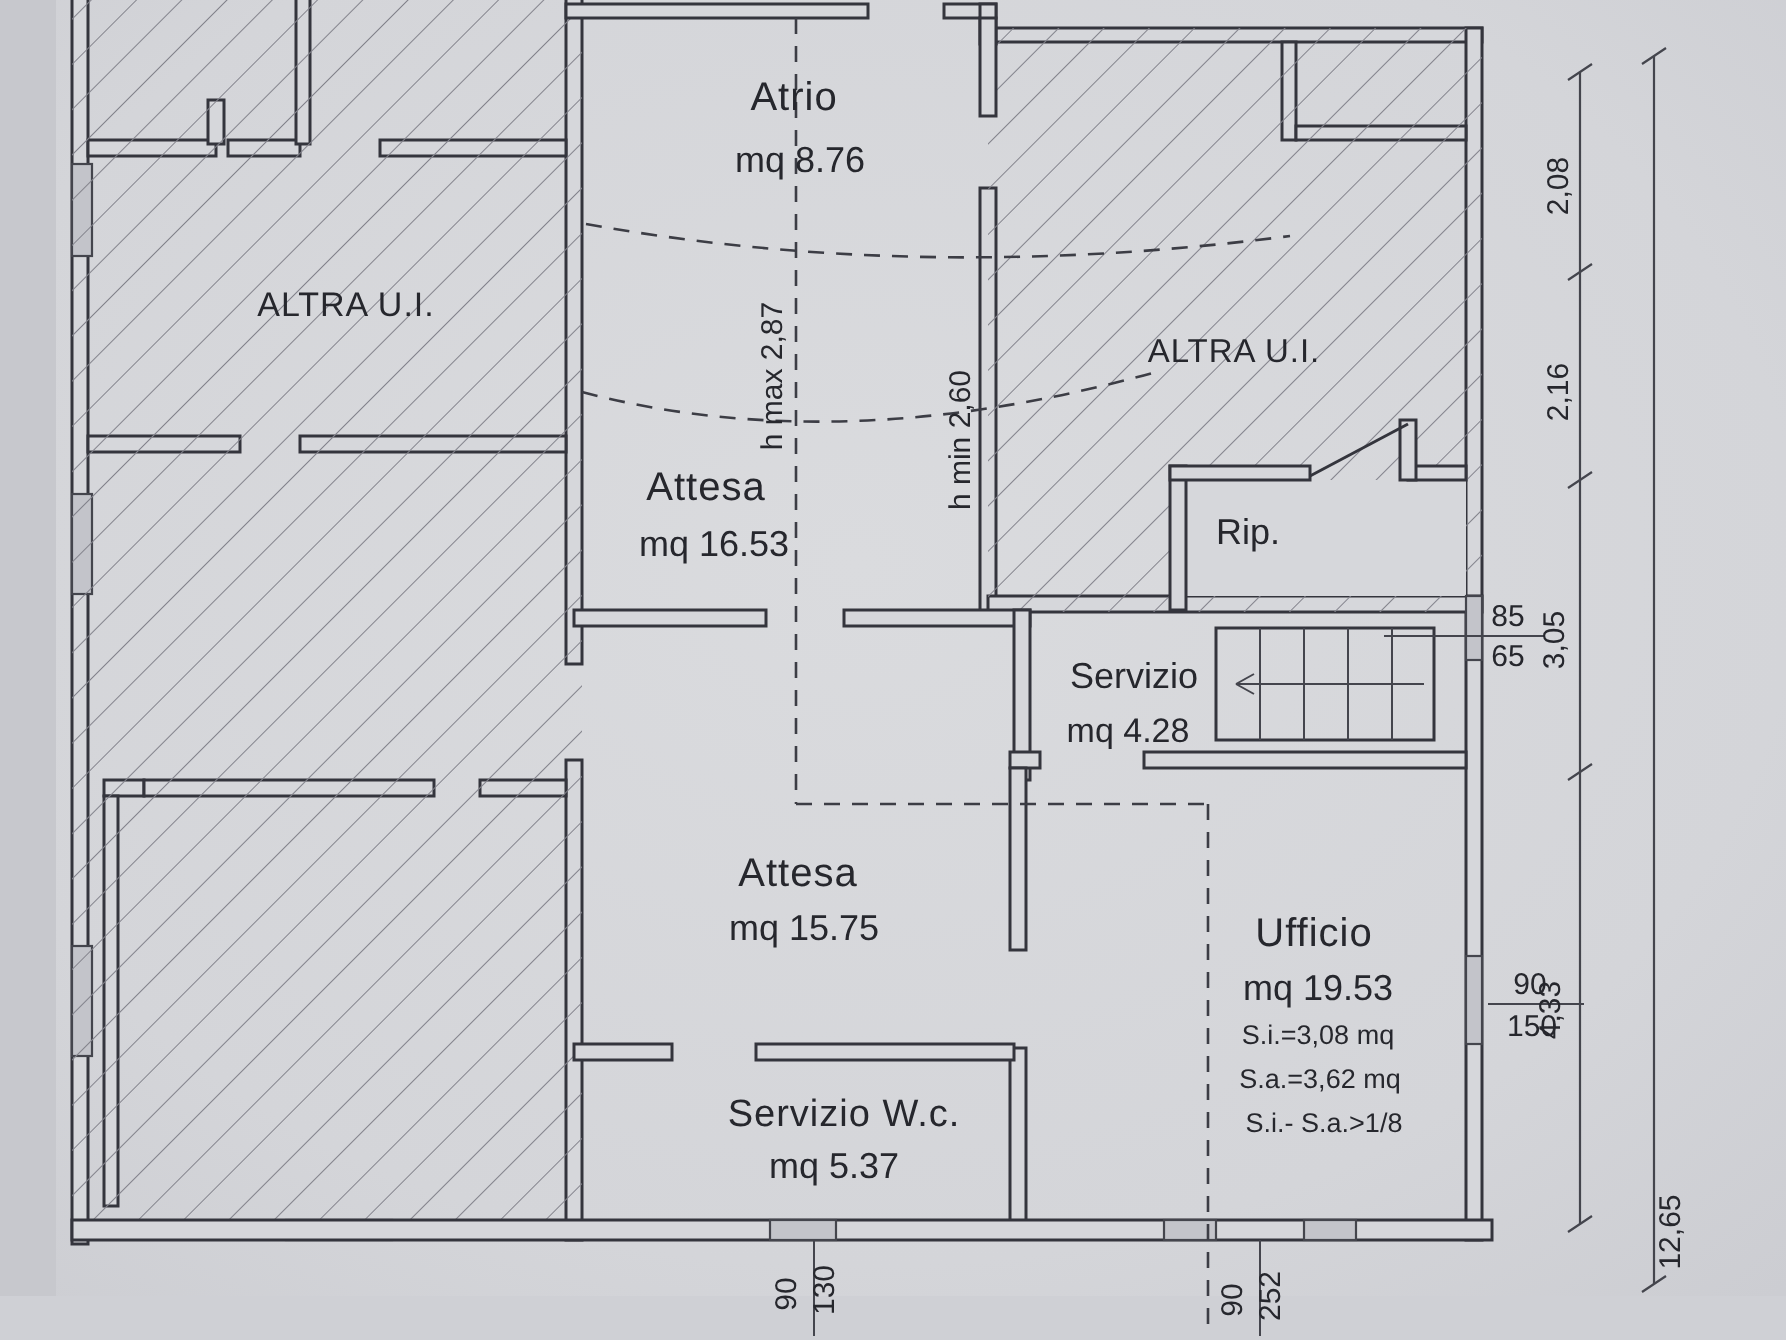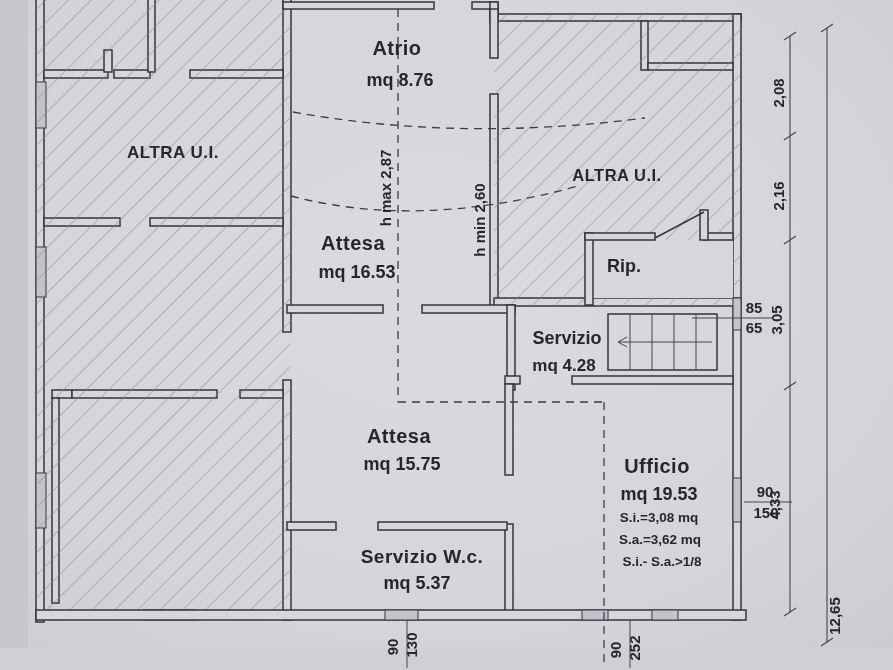--- a/index.html
+++ b/index.html
@@ -1,17 +1,17 @@
 <!DOCTYPE html>
 <html><head>
 <meta charset="utf-8">
 <style>
   html,body{margin:0;padding:0;background:#b9bac0;}
   .stage{position:relative;width:893px;height:670px;overflow:hidden;
-         font-family:"Liberation Sans", sans-serif;font-weight:bold;}
+         font-family:"Liberation Sans", sans-serif;}
   svg{display:block;}
   .w      {fill:#d6d7db;stroke:#34353d;stroke-width:1.5;}
   .wln    {stroke:#34353d;stroke-width:1.5;fill:none;}
   .win    {fill:#c3c4ca;stroke:#44454d;stroke-width:1.1;}
   .dash   {stroke:#3c3d45;stroke-width:1.3;fill:none;stroke-dasharray:8 6;}
   .dimln  {stroke:#44454d;stroke-width:1.1;fill:none;}
   .thin   {stroke:#44454d;stroke-width:1;fill:none;}
   text{fill:#26272d;}
   .rm  {font-size:20px;letter-spacing:.5px;}
   .mq  {font-size:18px;}

